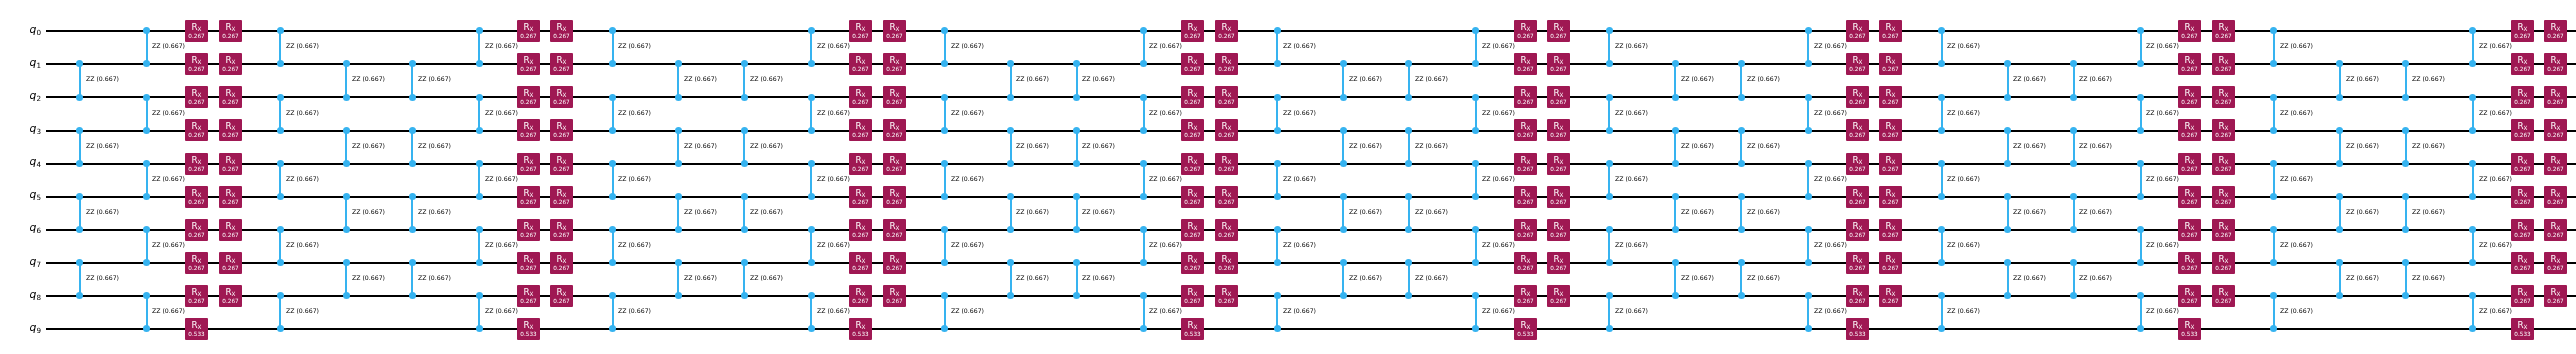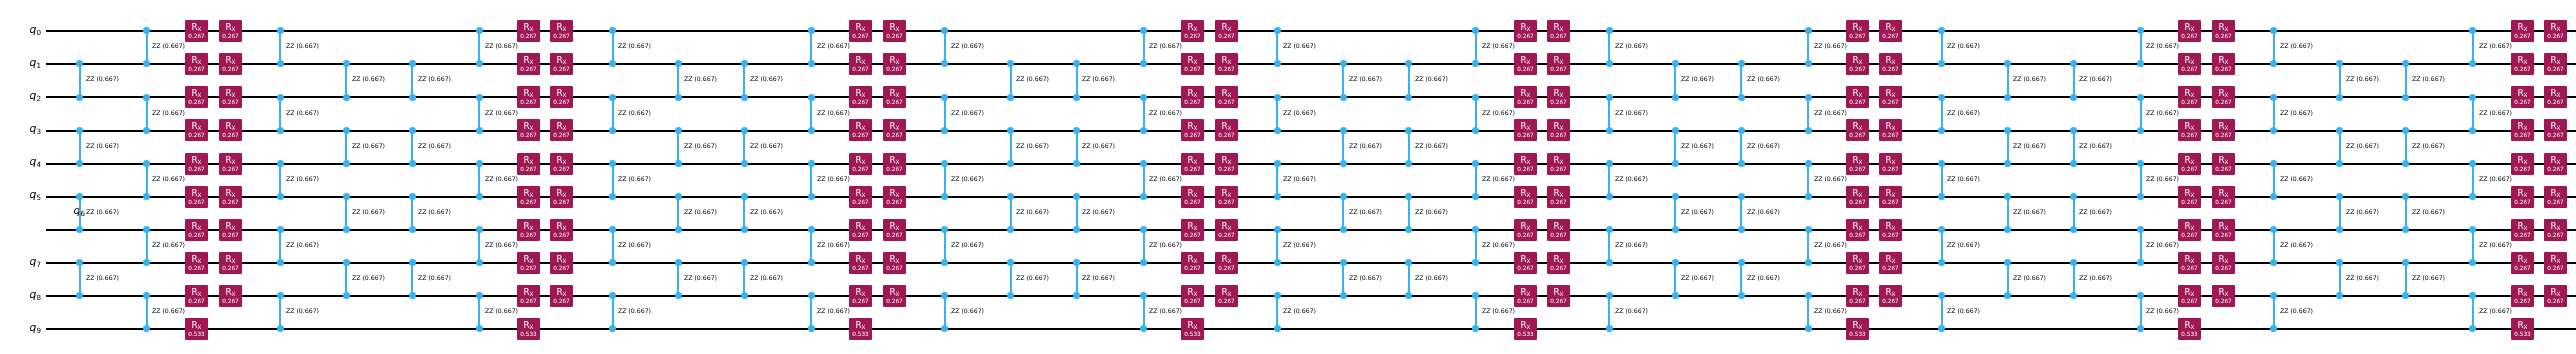--- a/index.html
+++ b/index.html
@@ -86,21 +86,21 @@
     <div class="qubit-label" style="left: 0px; width: 41px; top: 58px; color: rgb(0, 0, 0);"><span>q</span><sub>1</sub></div>
     <div class="wire" style="left: 46px; top: 96px; width: 3986px; background: rgb(0, 0, 0);"></div>
     <div class="qubit-label" style="left: 0px; width: 41px; top: 91px; color: rgb(0, 0, 0);"><span>q</span><sub>2</sub></div>
     <div class="wire" style="left: 46px; top: 130px; width: 3986px; background: rgb(0, 0, 0);"></div>
     <div class="qubit-label" style="left: 0px; width: 41px; top: 124px; color: rgb(0, 0, 0);"><span>q</span><sub>3</sub></div>
     <div class="wire" style="left: 46px; top: 163px; width: 3986px; background: rgb(0, 0, 0);"></div>
     <div class="qubit-label" style="left: 0px; width: 41px; top: 157px; color: rgb(0, 0, 0);"><span>q</span><sub>4</sub></div>
     <div class="wire" style="left: 46px; top: 196px; width: 3986px; background: rgb(0, 0, 0);"></div>
     <div class="qubit-label" style="left: 0px; width: 41px; top: 190px; color: rgb(0, 0, 0);"><span>q</span><sub>5</sub></div>
     <div class="wire" style="left: 46px; top: 229px; width: 3986px; background: rgb(0, 0, 0);"></div>
-    <div class="qubit-label" style="left: 0px; width: 41px; top: 206px; color: rgb(0, 0, 0); margin-left: 44px;"><span>q</span><sub>6</sub></div>
+    <div class="qubit-label" style="left: 0px; width: 41px; top: 223px; color: rgb(0, 0, 0);"><span>q</span><sub>6</sub></div>
     <div class="wire" style="left: 46px; top: 262px; width: 3986px; background: rgb(0, 0, 0);"></div>
     <div class="qubit-label" style="left: 0px; width: 41px; top: 257px; color: rgb(0, 0, 0);"><span>q</span><sub>7</sub></div>
     <div class="wire" style="left: 46px; top: 295px; width: 3986px; background: rgb(0, 0, 0);"></div>
     <div class="qubit-label" style="left: 0px; width: 41px; top: 290px; color: rgb(0, 0, 0);"><span>q</span><sub>8</sub></div>
     <div class="wire" style="left: 46px; top: 328px; width: 3986px; background: rgb(0, 0, 0);"></div>
     <div class="qubit-label" style="left: 0px; width: 41px; top: 323px; color: rgb(0, 0, 0);"><span>q</span><sub>9</sub></div>
     <div class="zz-connector" style="left: 79px; top: 64px; height: 33px; background: rgb(54, 179, 240);"></div>
     <div class="zz-dot" style="left: 76px; top: 60px; background: rgb(54, 179, 240);"></div>
     <div class="zz-dot" style="left: 76px; top: 94px; background: rgb(54, 179, 240);"></div>
     <div class="zz-label" style="left: 86px; top: 76px;">ZZ (0.667)</div>

